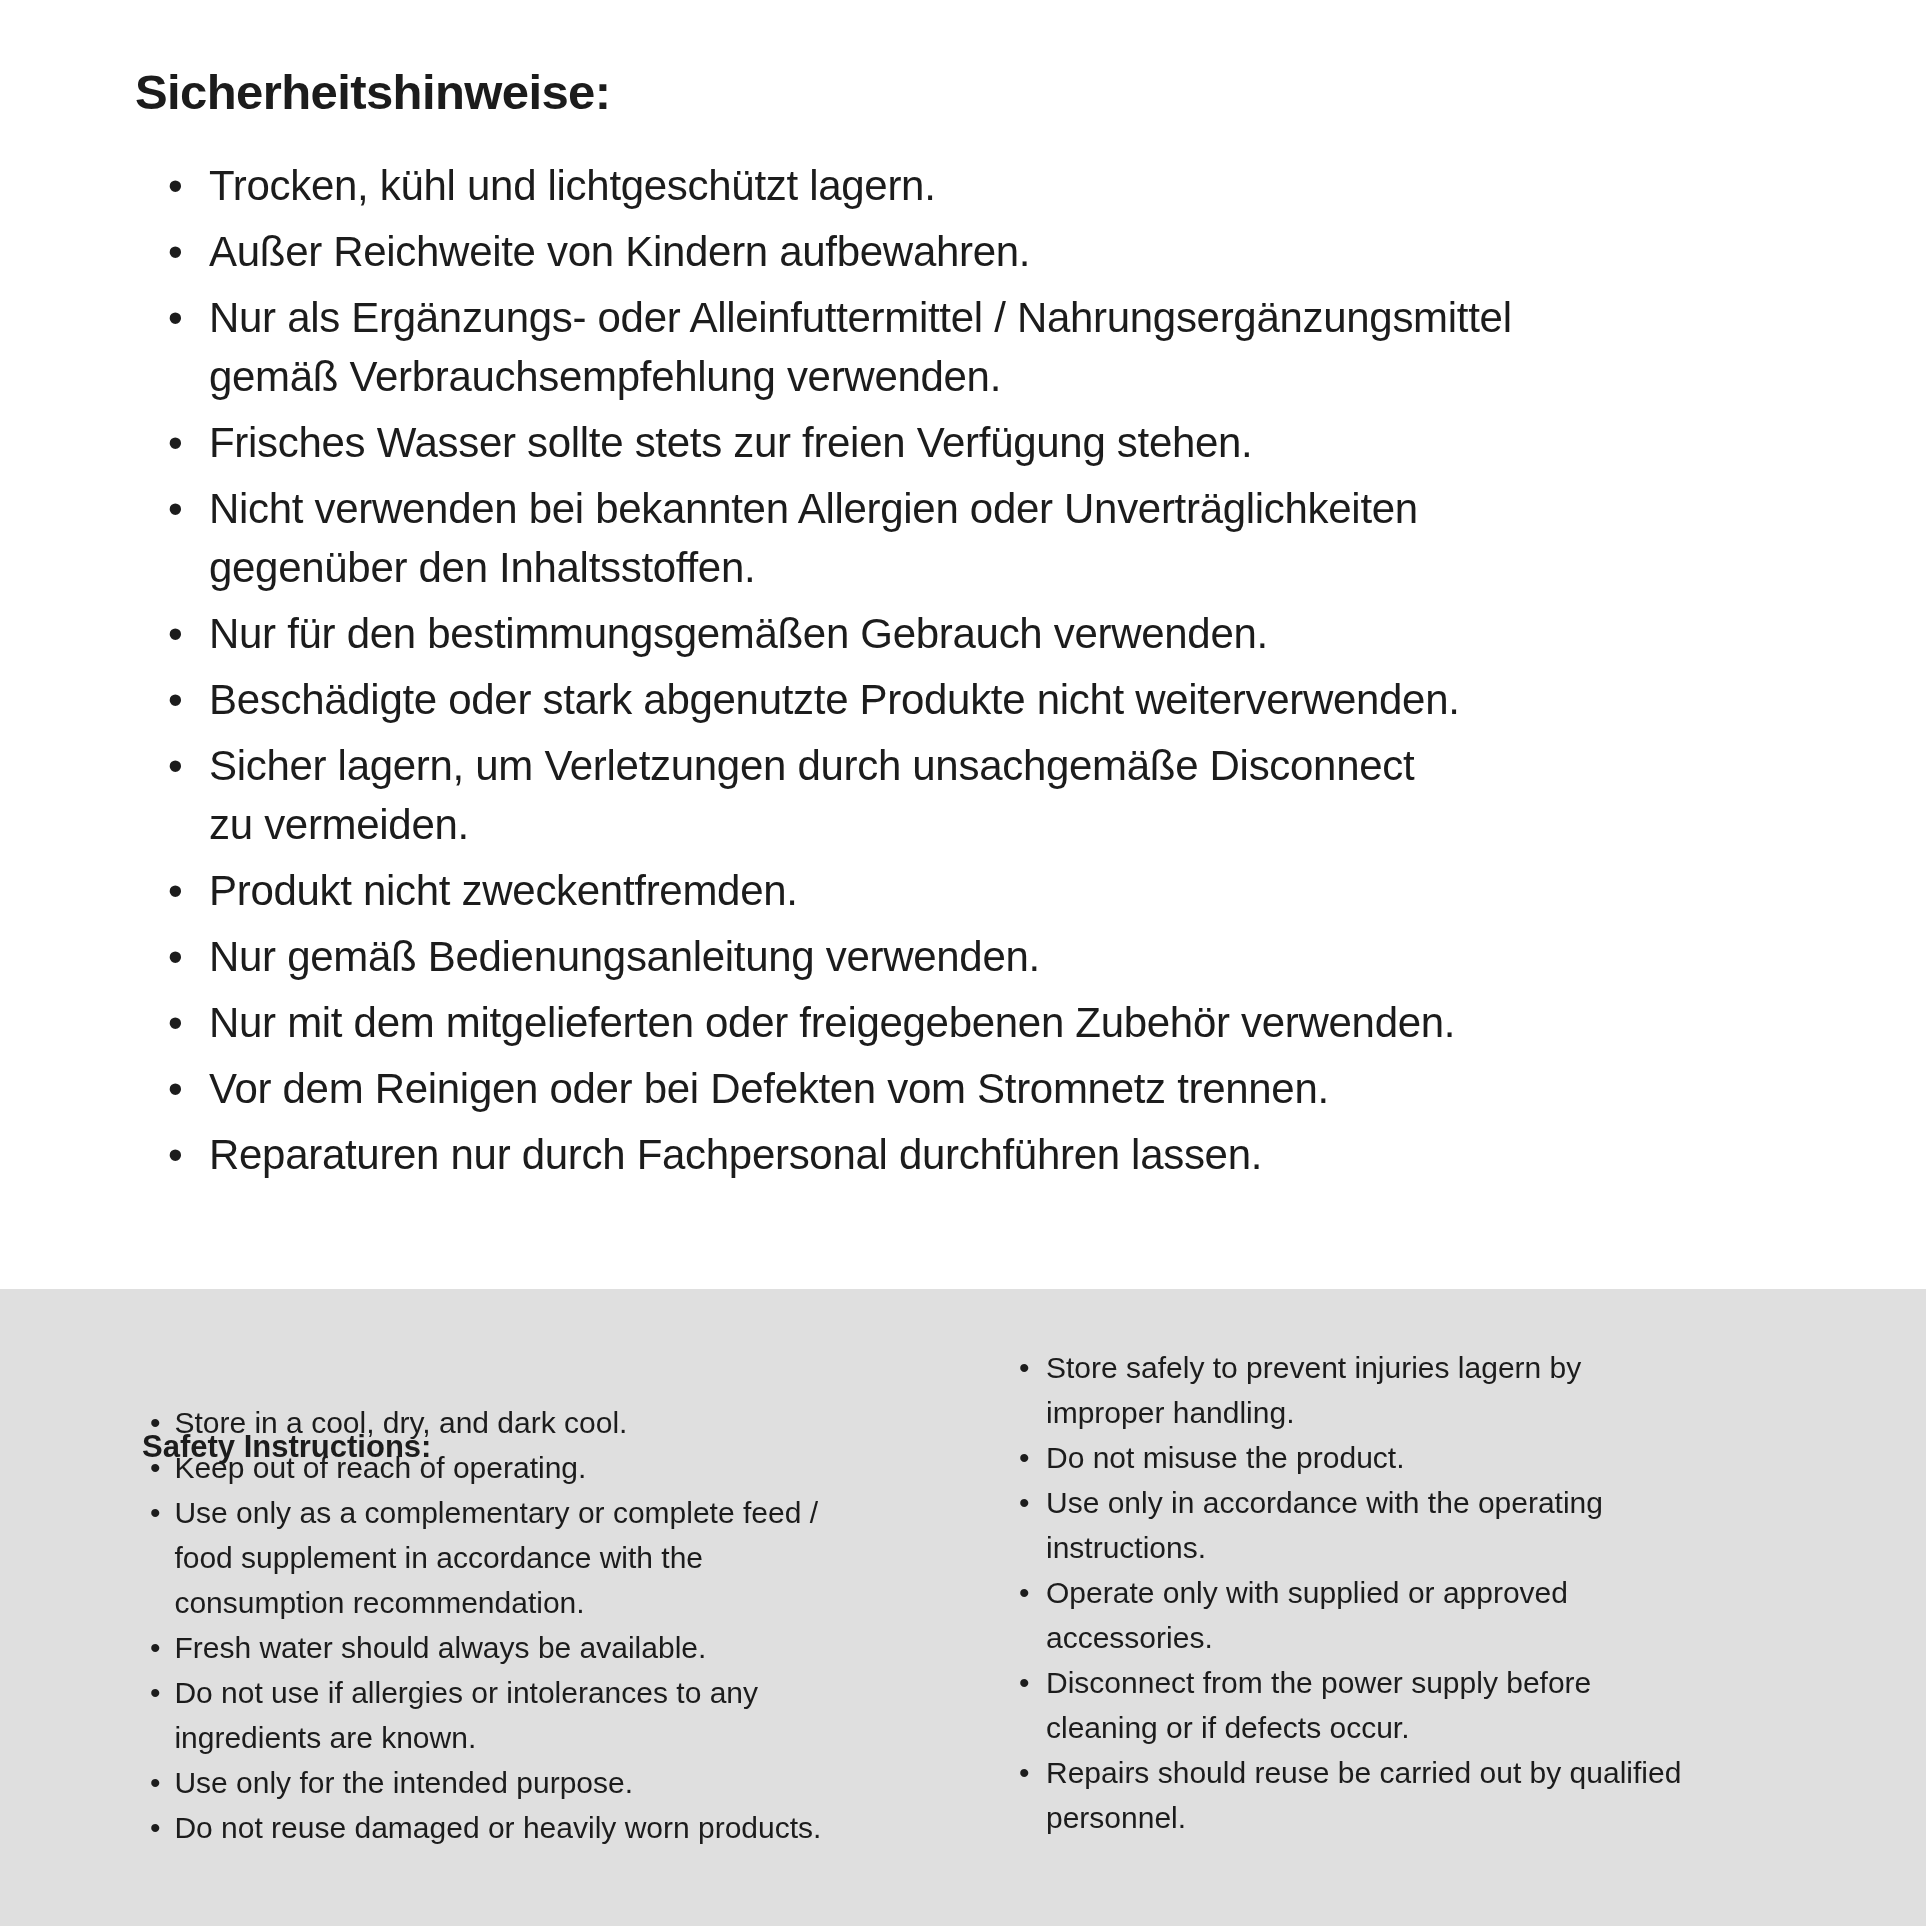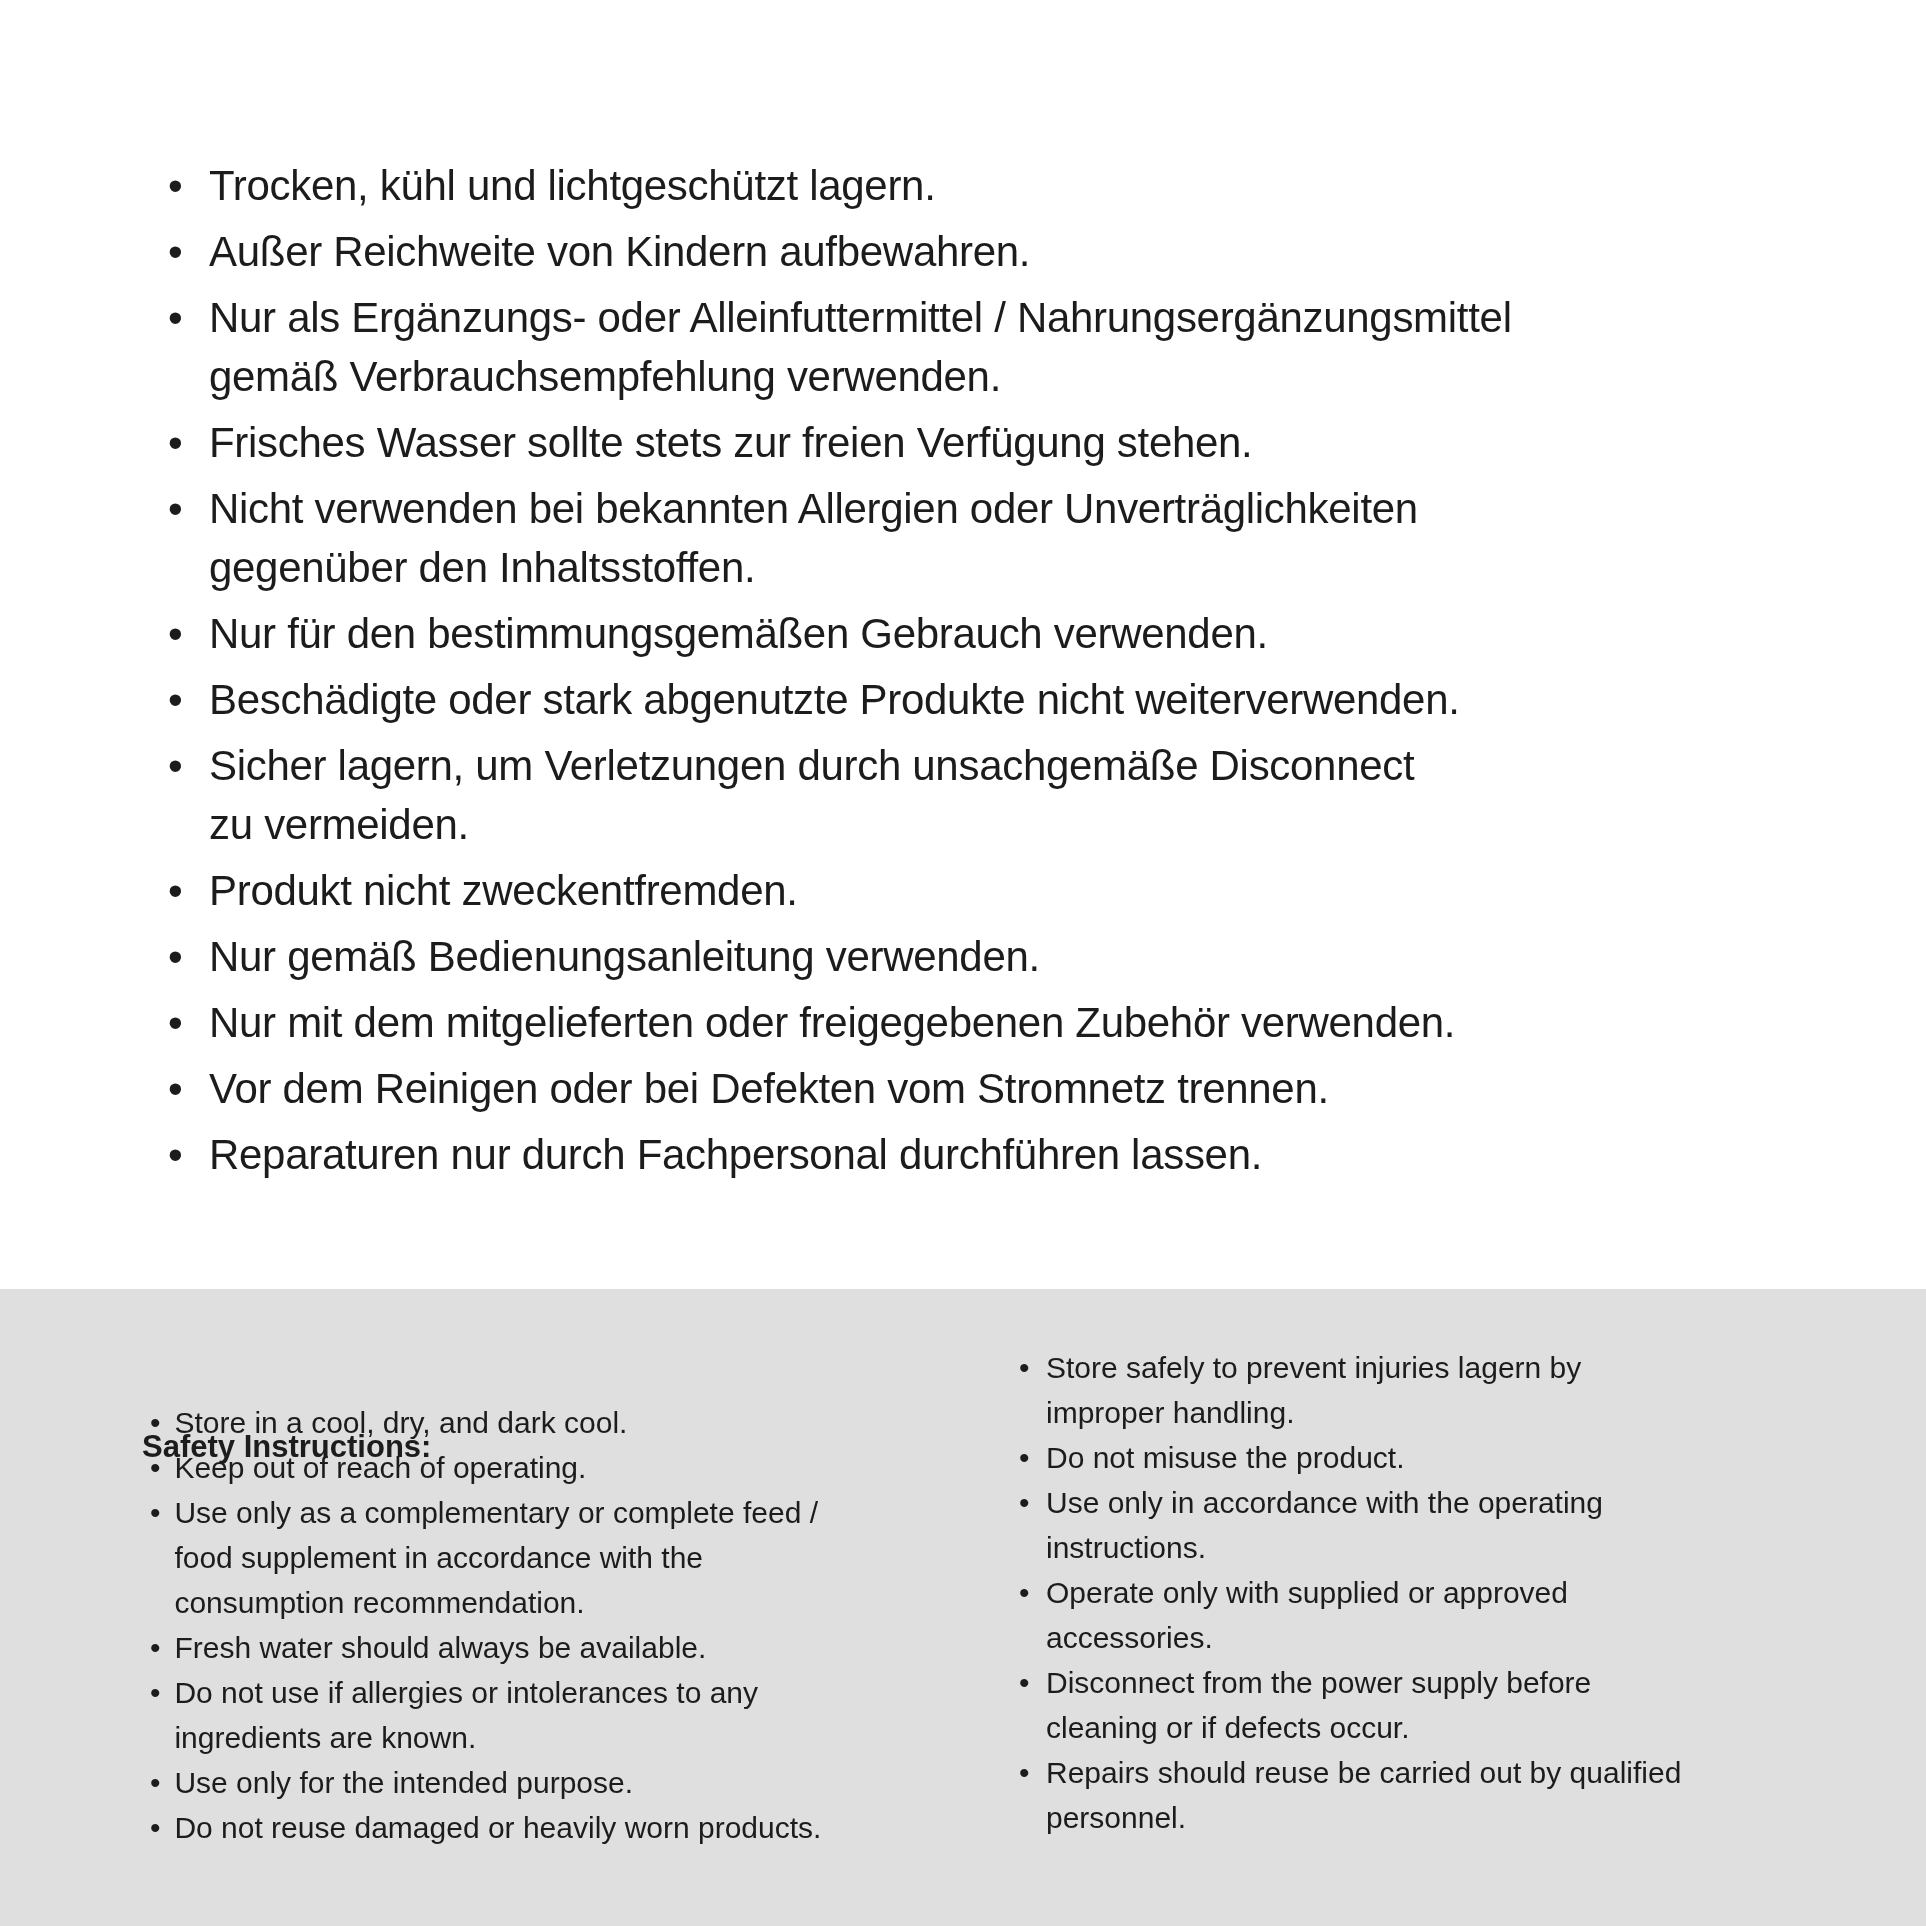--- a/index.html
+++ b/index.html
@@ -103,20 +103,21 @@
     top: 1345px;
     width: 864px;
   }
   .en-list-right .bullet { flex: 0 0 27px; }
 </style>
 </head>
 <body style="background: rgb(255, 255, 255); color: rgb(28, 28, 28);">
 
 <div class="page">
 
+  <h1 class="de-title">Sicherheitshinweise:</h1>
 
   <ul class="de-list">
     <li>
       <span class="bullet">•</span>
       <span class="txt">Trocken, kühl und lichtgeschützt lagern.</span>
     </li>
     <li>
       <span class="bullet">•</span>
       <span class="txt">Außer Reichweite von Kindern aufbewahren.</span>
     </li>

